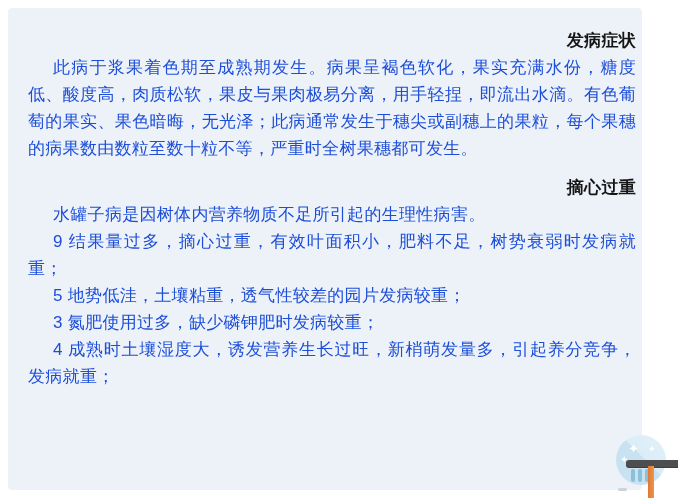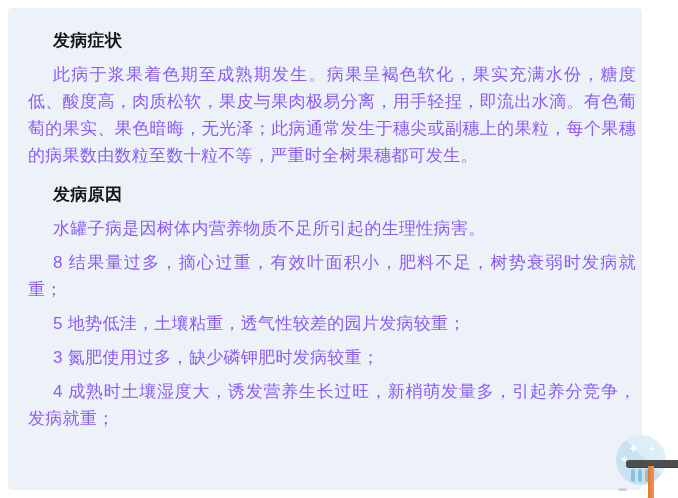--- a/index.html
+++ b/index.html
@@ -23,26 +23,27 @@
     padding: 7px 6px 0 20px;
   }
   .panel h2 {
     font-size: 17px;
     line-height: 27px;
     font-weight: 700;
     color: #161616;
     margin: 12px 0 0 0;
     text-indent: 25px;
     letter-spacing: 0.3px;
+    text-align: right;
   }
   .panel p {
     font-size: 17px;
     line-height: 27px;
-    color: #8b5cf6;
-    margin: 7px 0;
+    color: #1d4ed8;
+    margin: 0 0;
     text-indent: 25px;
     letter-spacing: 0.3px;
     text-align: justify;
   }
   
   .clean-widget { position: absolute; left: 612px; top: 432px; width: 66px; height: 66px; cursor: pointer; }
   .bubble {
     position: absolute; left: 4px; top: 3px;
     width: 50px; height: 50px; border-radius: 50%;
     background: linear-gradient(45deg, #c8e2f1 0%, #c8e2f1 55%, #daedf7 55%, #e2f1fa 100%);
@@ -68,23 +69,23 @@
 </style>
 </head>
 <body>
 
 <div class="stage">
 
   <div class="panel">
     <h2>发病症状</h2>
     <p>此病于浆果着色期至成熟期发生。病果呈褐色软化，果实充满水份，糖度低、酸度高，肉质松软，果皮与果肉极易分离，用手轻捏，即流出水滴。有色葡萄的果实、果色暗晦，无光泽；此病通常发生于穗尖或副穗上的果粒，每个果穗的病果数由数粒至数十粒不等，严重时全树果穗都可发生。</p>
 
-    <h2>发病原因</h2>
+    <h2>摘心过重</h2>
     <p>水罐子病是因树体内营养物质不足所引起的生理性病害。</p>
-    <p>8 结果量过多，摘心过重，有效叶面积小，肥料不足，树势衰弱时发病就重；</p>
+    <p>9 结果量过多，摘心过重，有效叶面积小，肥料不足，树势衰弱时发病就重；</p>
     <p>5 地势低洼，土壤粘重，透气性较差的园片发病较重；</p>
     <p>3 氮肥使用过多，缺少磷钾肥时发病较重；</p>
     <p>4 成熟时土壤湿度大，诱发营养生长过旺，新梢萌发量多，引起养分竞争，发病就重；</p>
   </div>
 
   <div class="clean-widget">
     <div class="bubble">
       <span class="sparkle sp1">✦</span>
       <span class="sparkle sp2">✦</span>
       <span class="sparkle sp3">✦</span>

